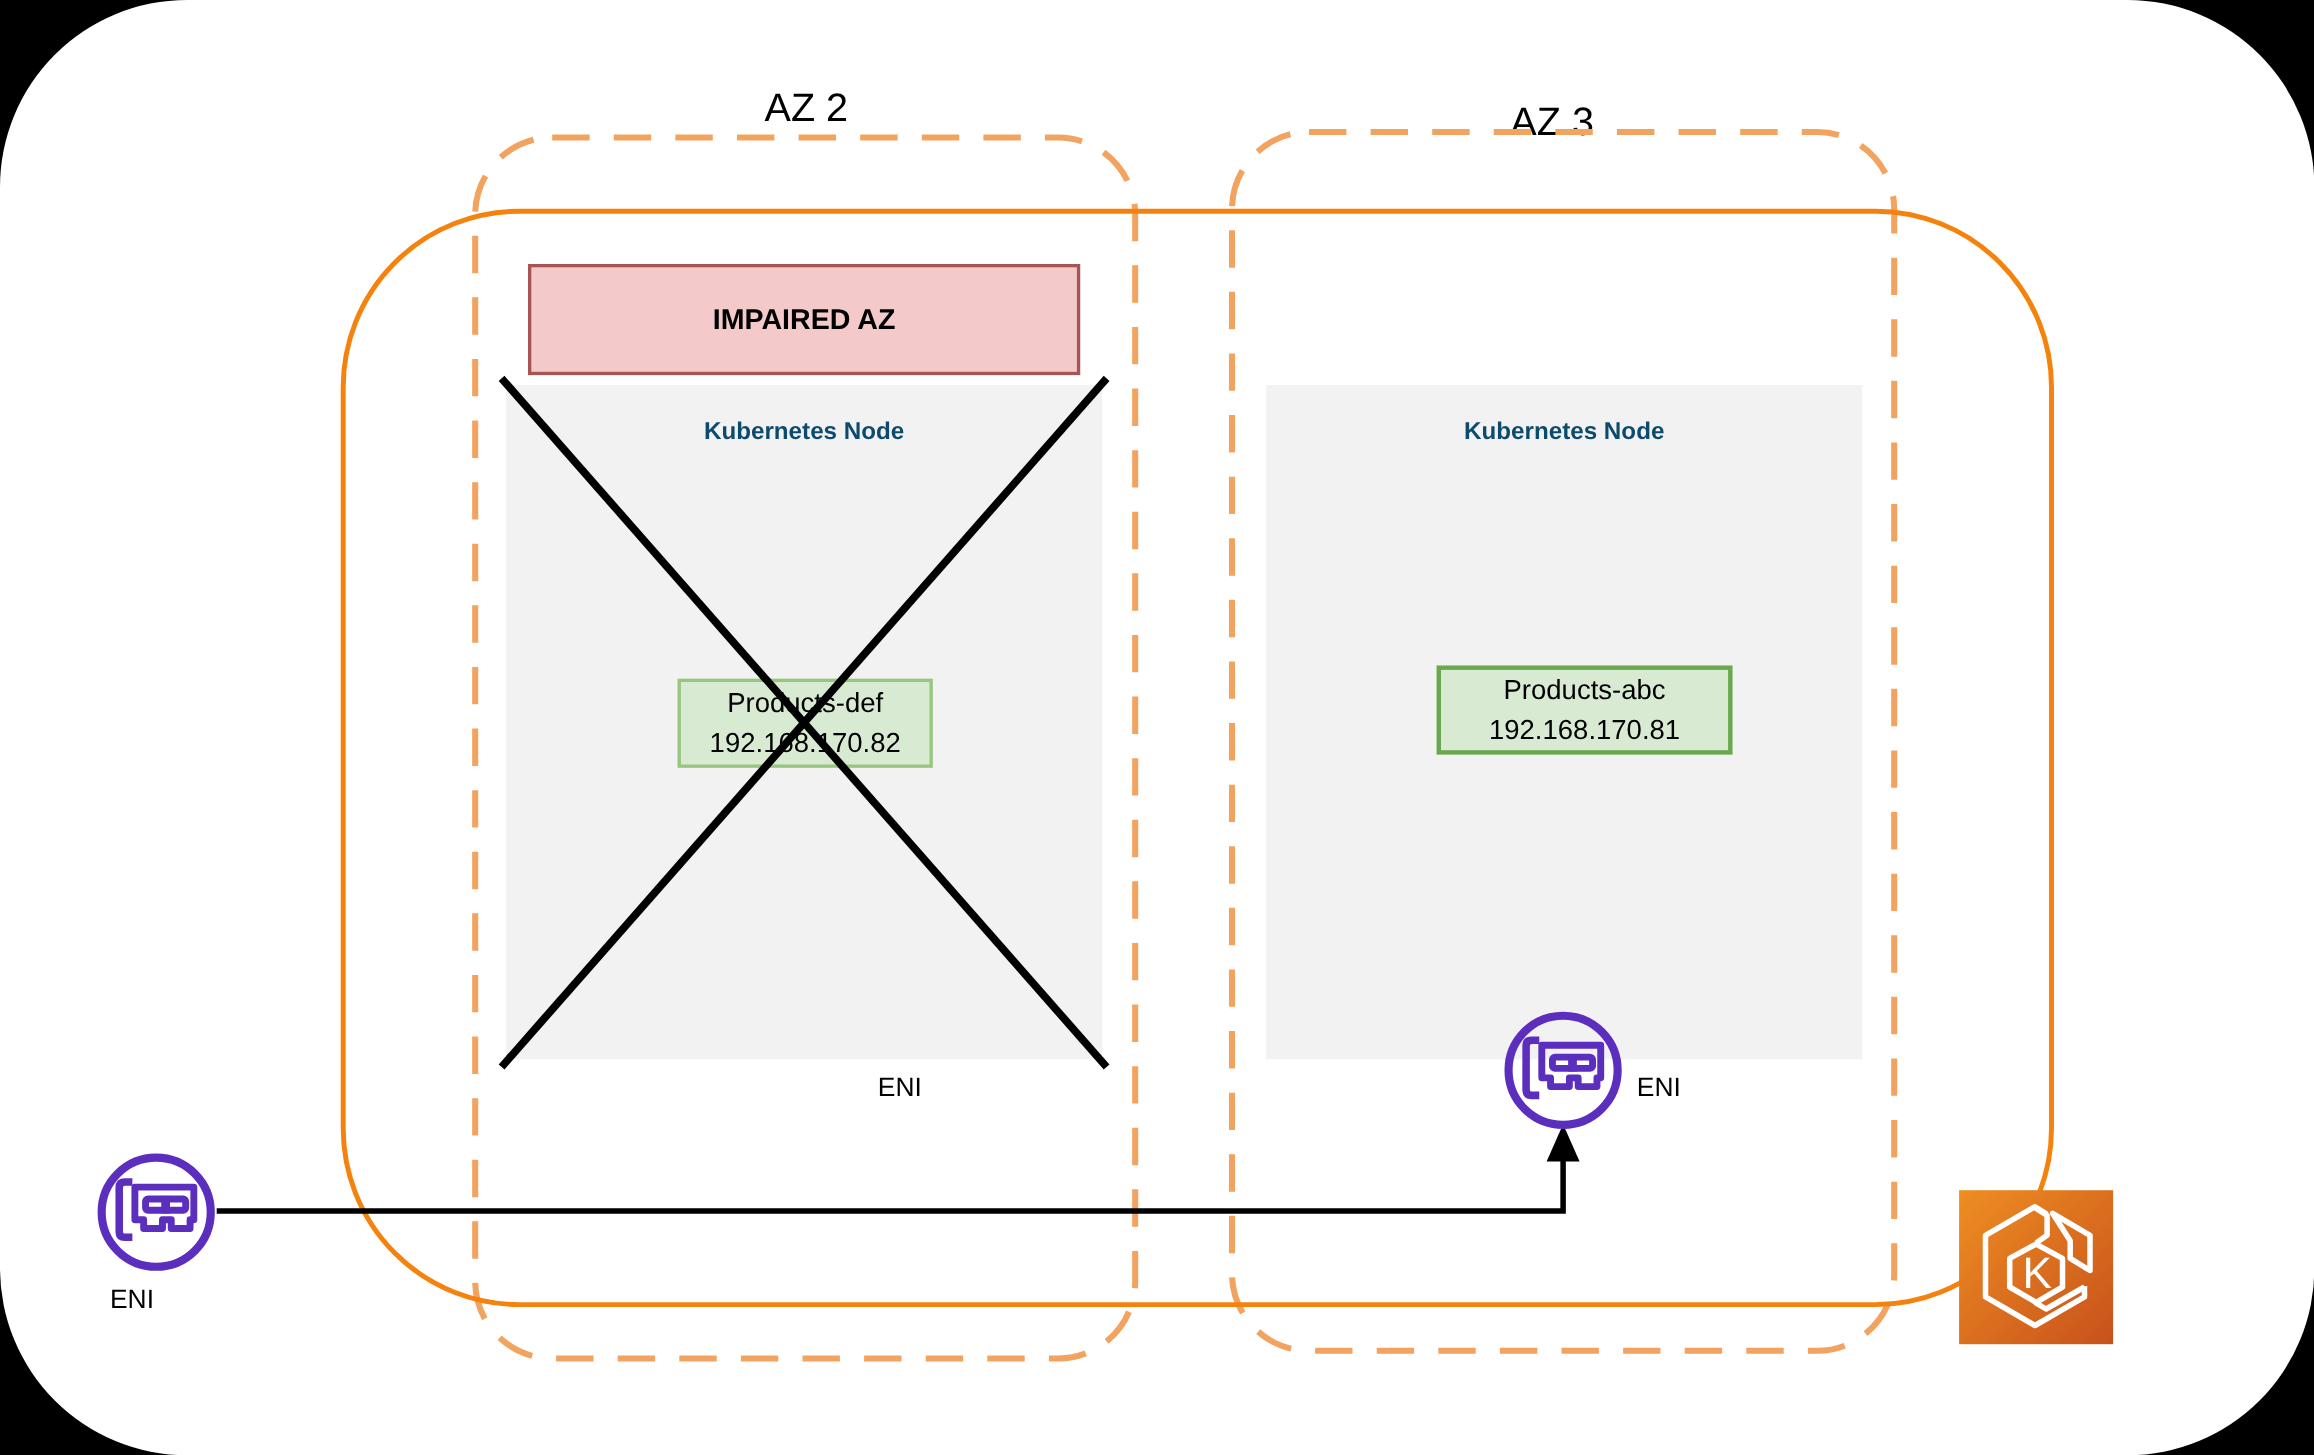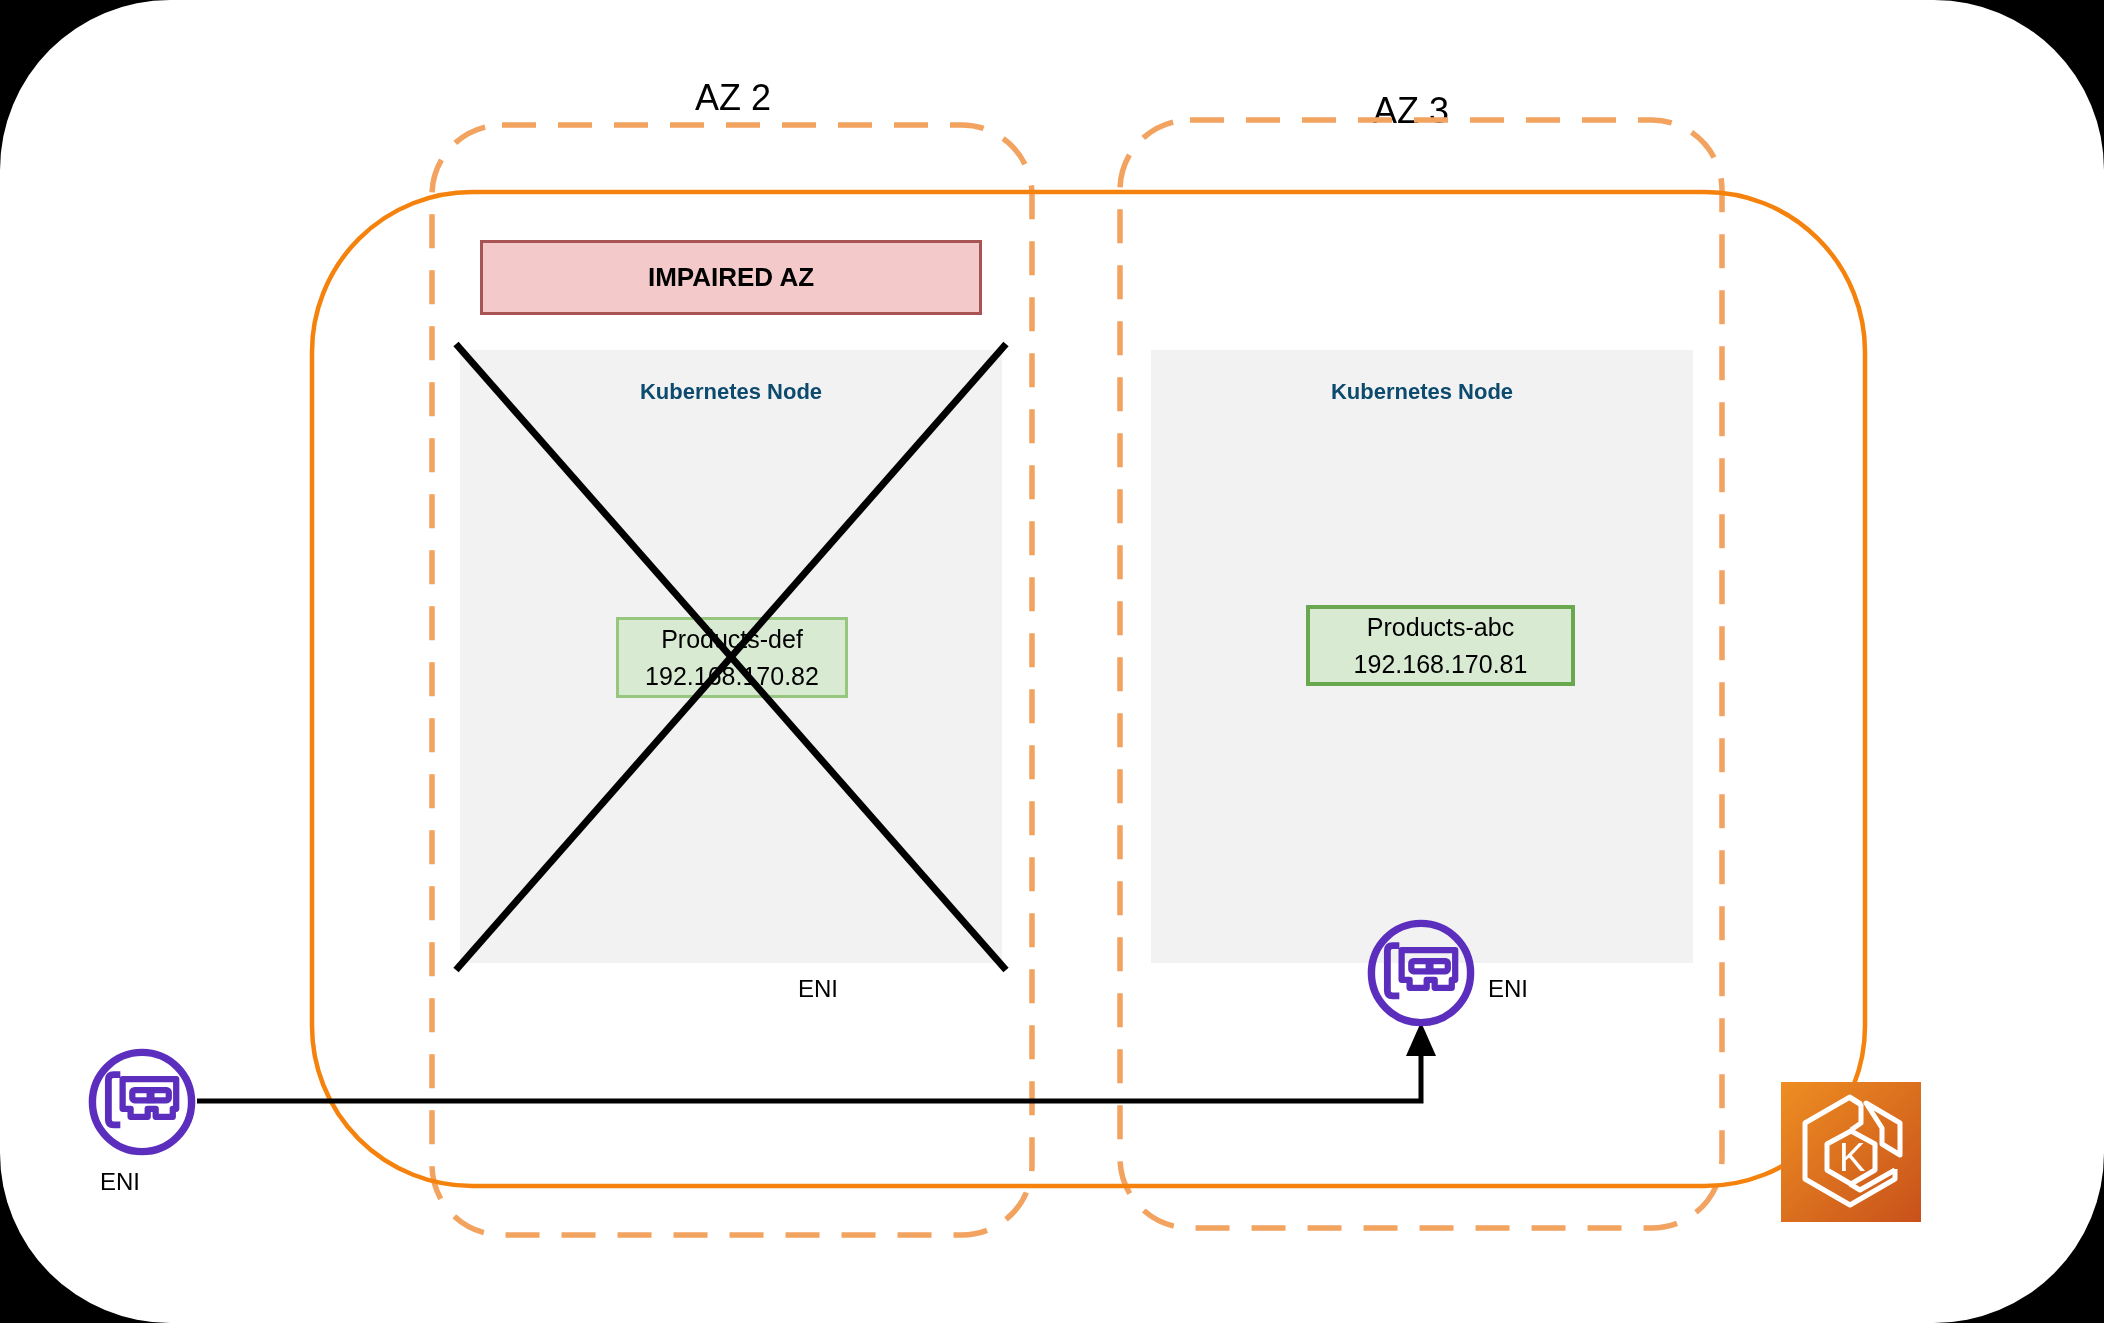--- a/index.html
+++ b/index.html
@@ -4,21 +4,21 @@
 <style>
   html,body{margin:0;padding:0;background:#000;}
   .canvas{position:relative;width:2104px;height:1323px;background:#000;overflow:hidden;
           font-family:"Liberation Sans", sans-serif;}
   .page{position:absolute;left:0;top:0;width:2104px;height:1323px;background:#fff;border-radius:170px;}
   .layer{position:absolute;left:0;top:0;width:2104px;height:1323px;}
   .label{position:absolute;color:#000;}
   .az-label{font-size:36px;width:160px;text-align:center;}
   .node{position:absolute;background:#F2F2F2;}
   .node-title{padding-top:29px;text-align:center;font-size:22px;color:#0c4a6e;font-weight:bold;}
-  .banner{position:absolute;left:480px;top:240px;width:502px;height:75px;background:#F4C9C9;
+  .banner{position:absolute;left:480px;top:240px;width:502px;height:101px;background:#F4C9C9;
           border:3px solid #A85454;box-sizing:border-box;display:flex;align-items:center;justify-content:center;
           font-weight:bold;font-size:26px;color:#000;}
   .pod{position:absolute;background:#D9EAD3;box-sizing:border-box;text-align:center;
        font-size:25px;color:#000;display:flex;flex-direction:column;justify-content:center;gap:8px;}
   .pod-left{left:616px;top:617px;width:232px;height:81px;border:3px solid #97C77F;}
   .pod-right{left:1306px;top:605px;width:269px;height:81px;border:4px solid #6AA84F;}
   .eni-label{font-size:24px;}
   .eks{position:absolute;left:1781px;top:1082px;width:140px;height:140px;
        background:linear-gradient(135deg,#EE8E22 0%,#C8511B 100%);z-index:5;}
   svg.overlay{position:absolute;left:0;top:0;z-index:4;}

